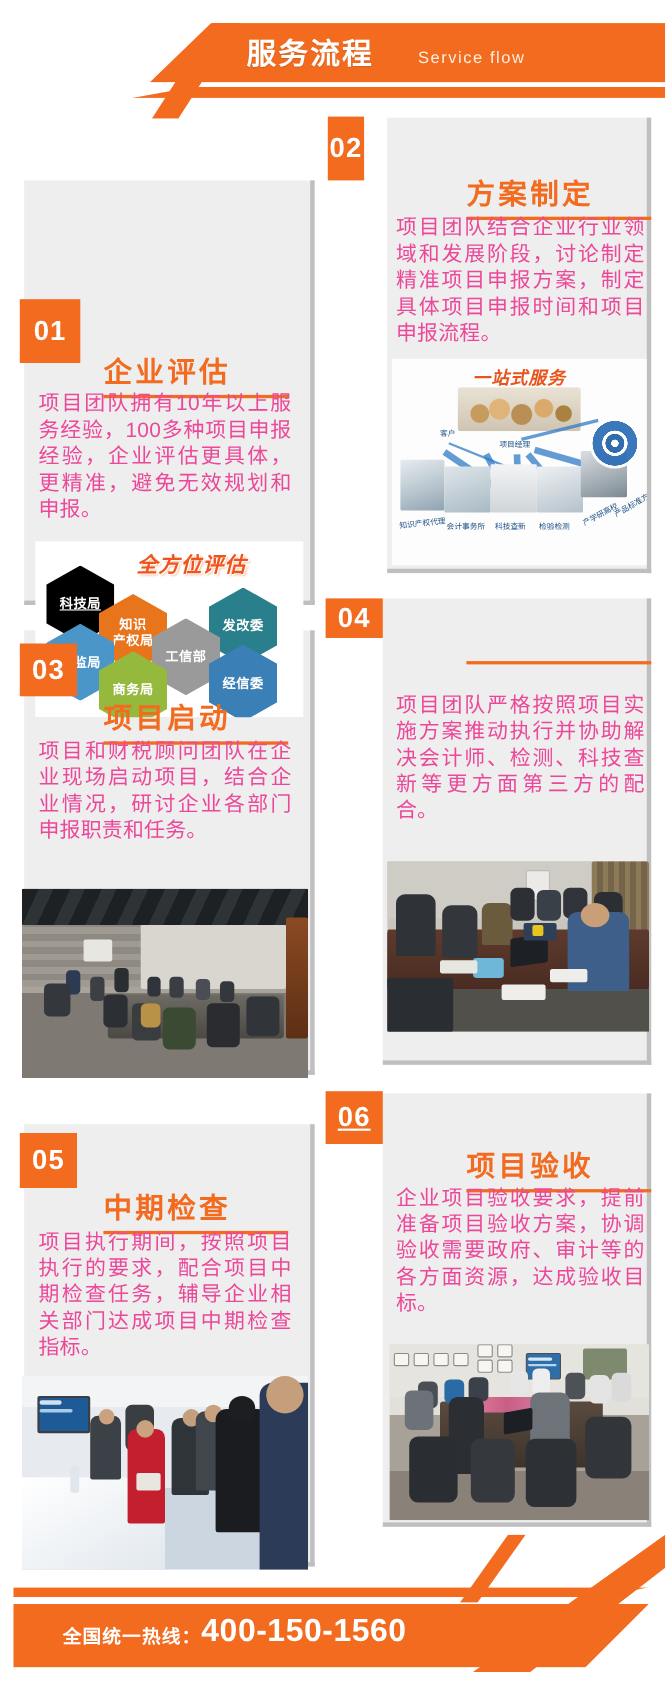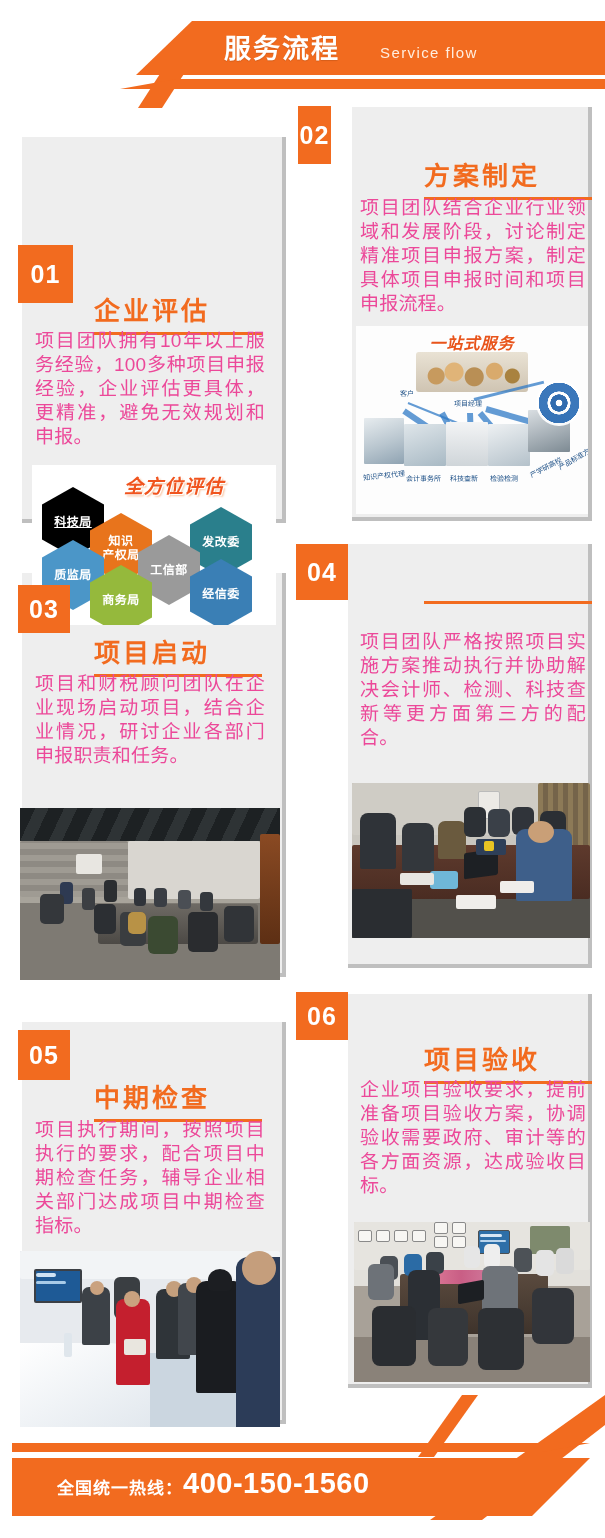--- a/index.html
+++ b/index.html
@@ -160,21 +160,21 @@
 <div id="page">
 
   <div class="header-wrap">
     <div class="hdr-diag-a"></div>
     <div class="hdr-bar"></div>
     <div class="hdr-bar2"></div>
     <div class="hdr-title">服务流程</div>
     <div class="hdr-sub">Service flow</div>
   </div>
 
-  <div class="card" style="left:8px; top:97px; width:282px; height:430px;">
+  <div class="card" style="left:8px; top:124px; width:282px; height:430px;">
     <div class="panel" style="left:14px; top:40px; width:264px; height:386px;"></div>
     <div class="num-tab" style="left:10px; top:148px; width:55px; height:58px;">01</div>
     <div class="card-head" style="left:86px; top:156px; width:168px;">
       <div class="card-title">企业评估</div>
       <div class="title-rule"></div>
     </div>
     <div class="card-body" style="left:27px; top:232px; width:230px;">项目团队拥有10年以上服务经验，100多种项目申报经验，企业评估更具体，更精准，避免无效规划和申报。</div>
 
     <div class="media" style="left:24px; top:368px; width:244px; height:160px;">
       <div class="hexwrap">
@@ -278,21 +278,21 @@
         <div class="pr" style="left:108px;top:104px;width:18px;height:22px;background:#b89246;border-radius:5px;"></div>
         <div class="pr" style="left:168px;top:104px;width:30px;height:40px;background:#2a2c2f;border-radius:5px;"></div>
         <div class="pr" style="left:204px;top:98px;width:30px;height:36px;background:#313438;border-radius:5px;"></div>
         <div class="pr" style="left:20px;top:86px;width:24px;height:30px;background:#34373b;border-radius:5px;"></div>
       </div>
     </div>
   </div>
 
   <div class="card" style="left:296px; top:540px; width:300px; height:452px;">
     <div class="panel" style="left:52px; top:4px; width:244px; height:424px;"></div>
-    <div class="num-tab" style="left:0px; top:4px; width:52px; height:56px;">04</div>
+    <div class="num-tab" style="left:0px; top:4px; width:52px; height:36px;">04</div>
     <div class="card-head" style="left:128px; top:14px; width:168px;">
       <div class="title-rule"></div>
     </div>
     <div class="card-body" style="left:64px; top:90px; width:226px;">项目团队严格按照项目实施方案推动执行并协助解决会计师、检测、科技查新等更方面第三方的配合。</div>
 
     <div class="media photo" style="left:56px; top:243px; width:238px; height:155px;">
       <div class="ph-room" style="background:linear-gradient(180deg,#c9c6bf 0 42%, #6c4a3b 42% 68%, #52504b 68% 100%);"></div>
       <div class="ph-overlay">
         <div class="pr" style="left:0;top:0;width:100%;height:52px;background:#cfccc5;"></div>
         <div class="pr" style="left:186px;top:0;width:52px;height:82px;background:repeating-linear-gradient(90deg,#8d7a57 0 5px,#75644a 5px 10px);"></div>
@@ -350,21 +350,21 @@
         <div class="pr" style="left:176px;top:30px;width:48px;height:112px;background:#1a1c20;border-radius:10px 10px 2px 2px;"></div>
         <div class="pr" style="left:188px;top:18px;width:24px;height:22px;background:#1c1e22;border-radius:50% 50% 20% 20%;"></div>
         <div class="pr" style="left:216px;top:6px;width:44px;height:170px;background:#2c3c58;border-radius:12px 0 0 0;"></div>
         <div class="pr" style="left:222px;top:0px;width:34px;height:34px;background:#c59e7c;border-radius:50%;"></div>
       </div>
     </div>
   </div>
 
   <div class="card" style="left:296px; top:990px; width:300px; height:418px;">
     <div class="panel" style="left:52px; top:4px; width:244px; height:394px;"></div>
-    <div class="num-tab" style="left:0px; top:2px; width:52px; height:48px;">06</div>
+    <div class="num-tab" style="left:0px; top:2px; width:52px; height:48px;text-decoration:underline;">06</div>
     <div class="card-head" style="left:128px; top:12px; width:168px;">
       <div class="card-title">项目验收</div>
       <div class="title-rule"></div>
     </div>
     <div class="card-body" style="left:64px; top:88px; width:226px;">企业项目验收要求，提前准备项目验收方案，协调验收需要政府、审计等的各方面资源，达成验收目标。</div>
 
     <div class="media photo" style="left:58px; top:232px; width:236px; height:160px;">
       <div class="ph-room" style="background:linear-gradient(180deg,#e2e0db 0 40%, #a8a198 40% 72%, #8a8279 72% 100%);"></div>
       <div class="ph-overlay">
         <div class="pr" style="left:0;top:0;width:100%;height:48px;background:#e6e4df;"></div>

